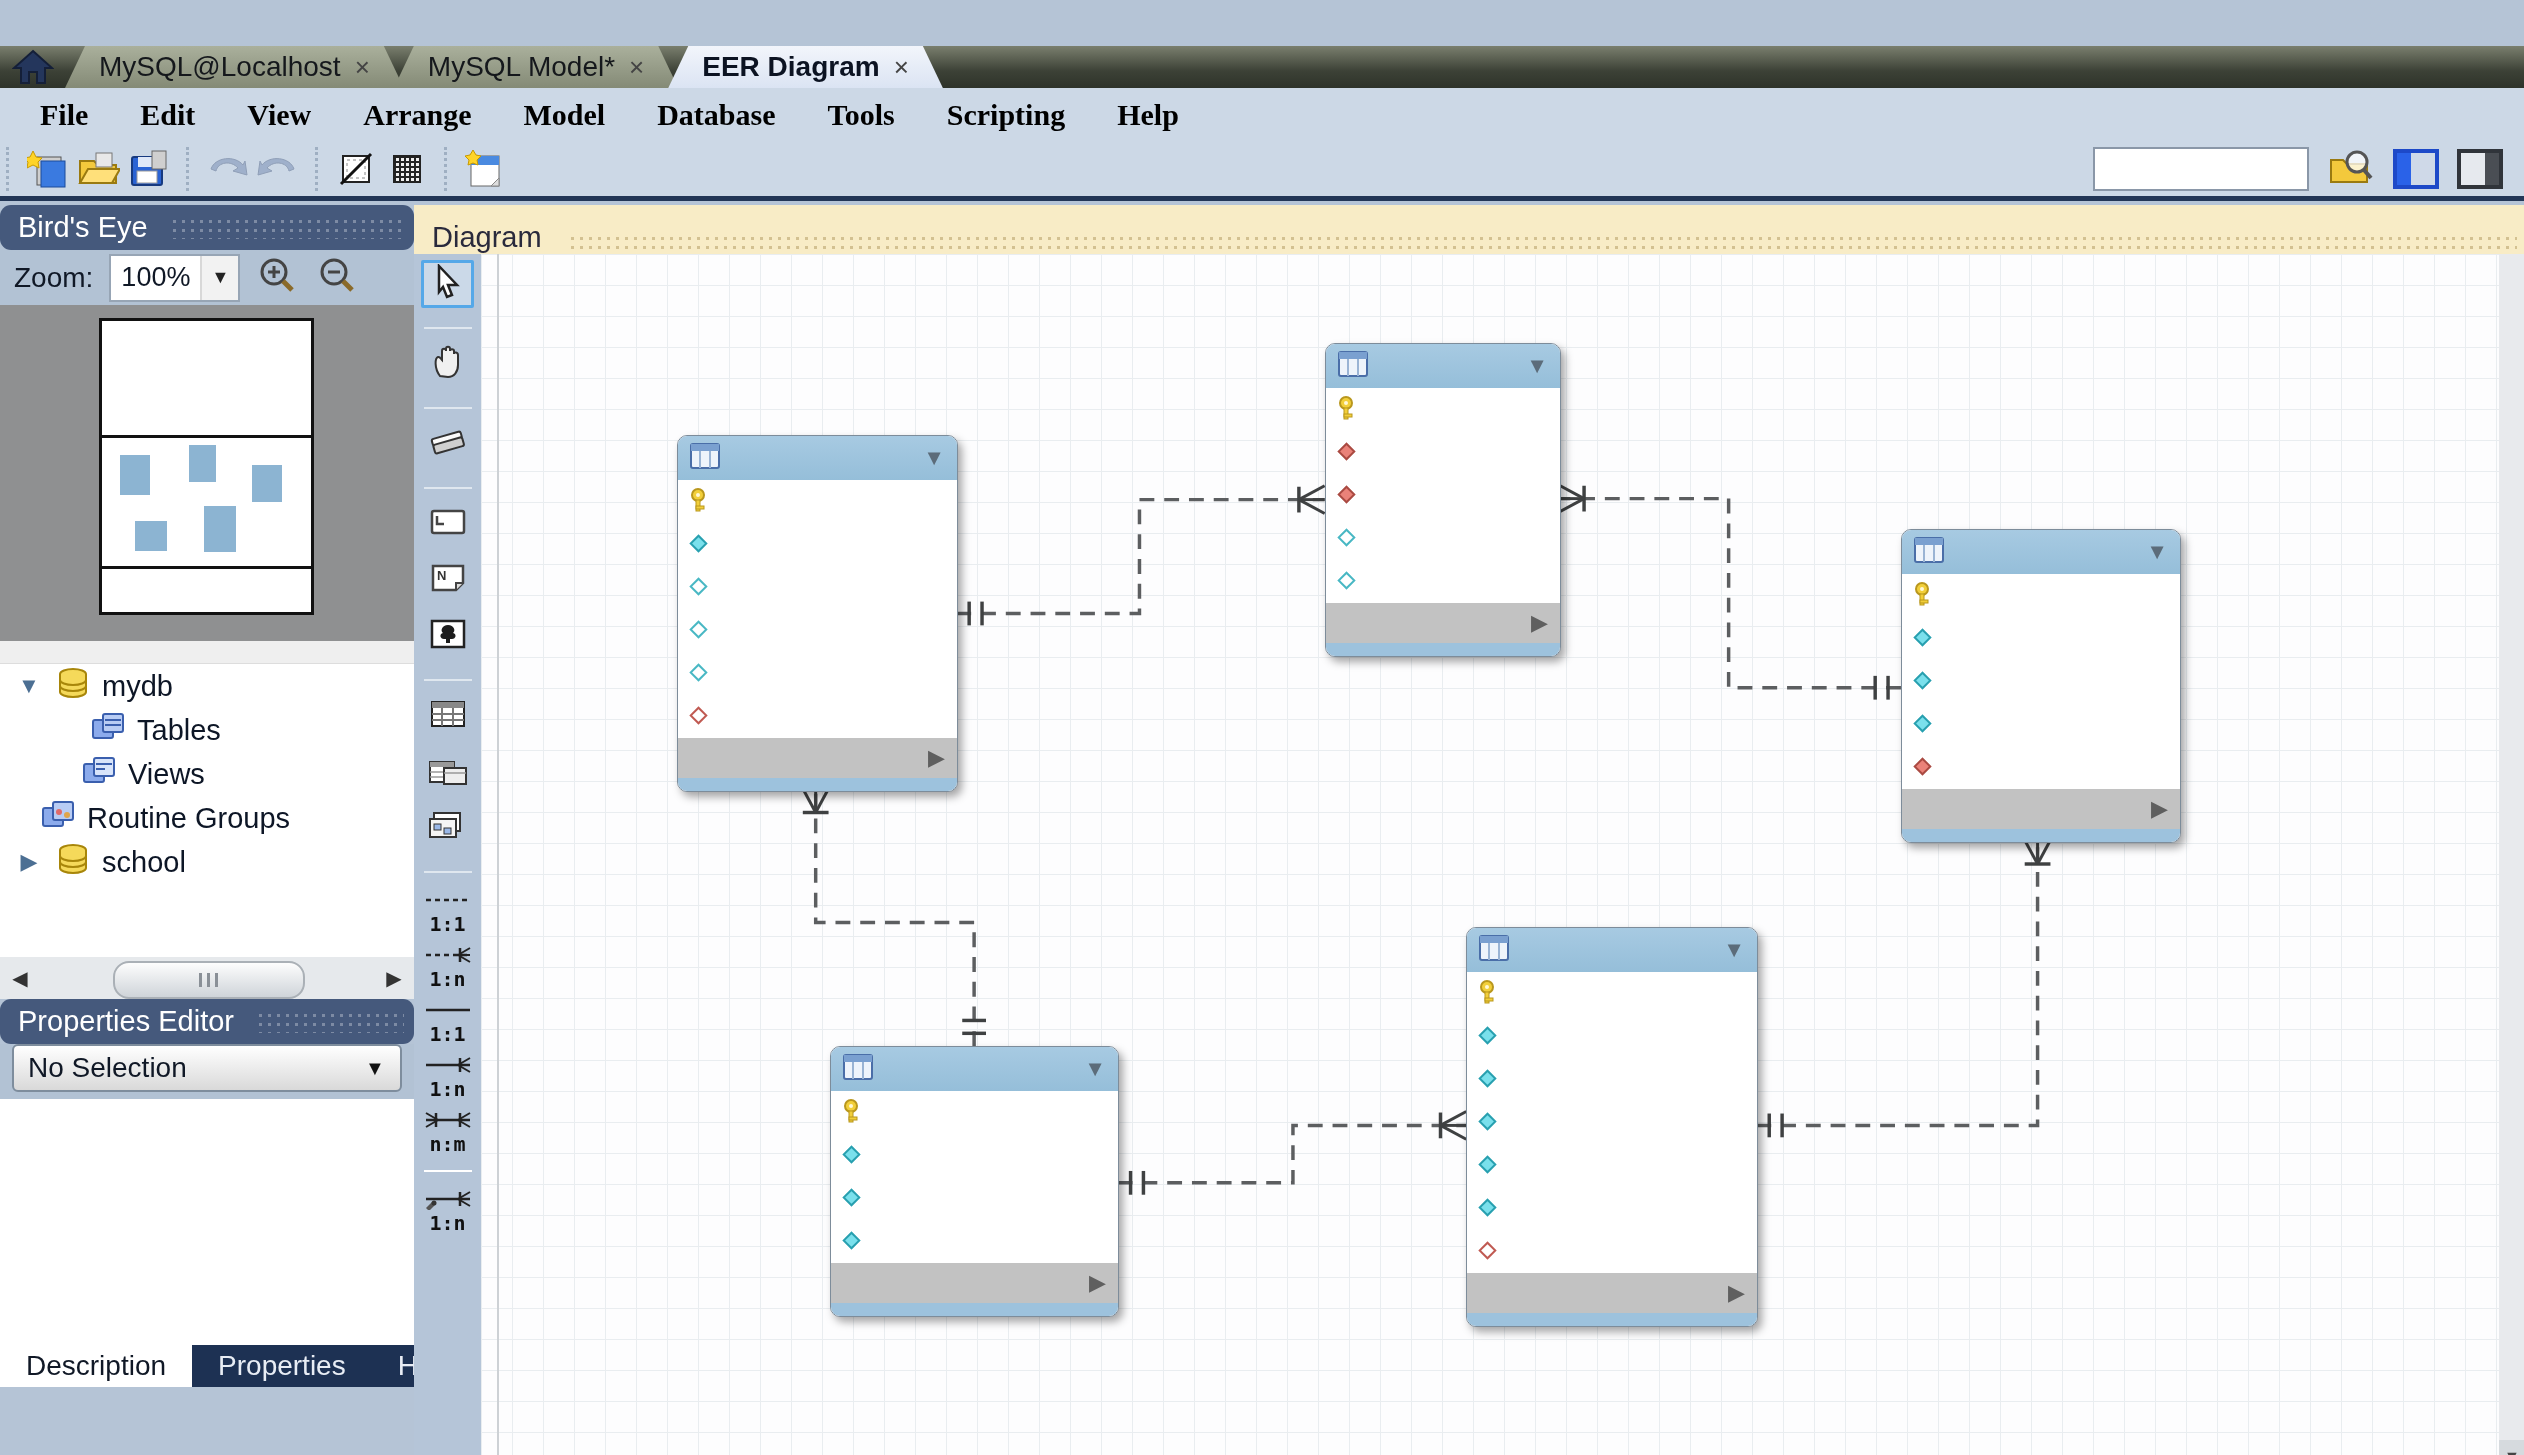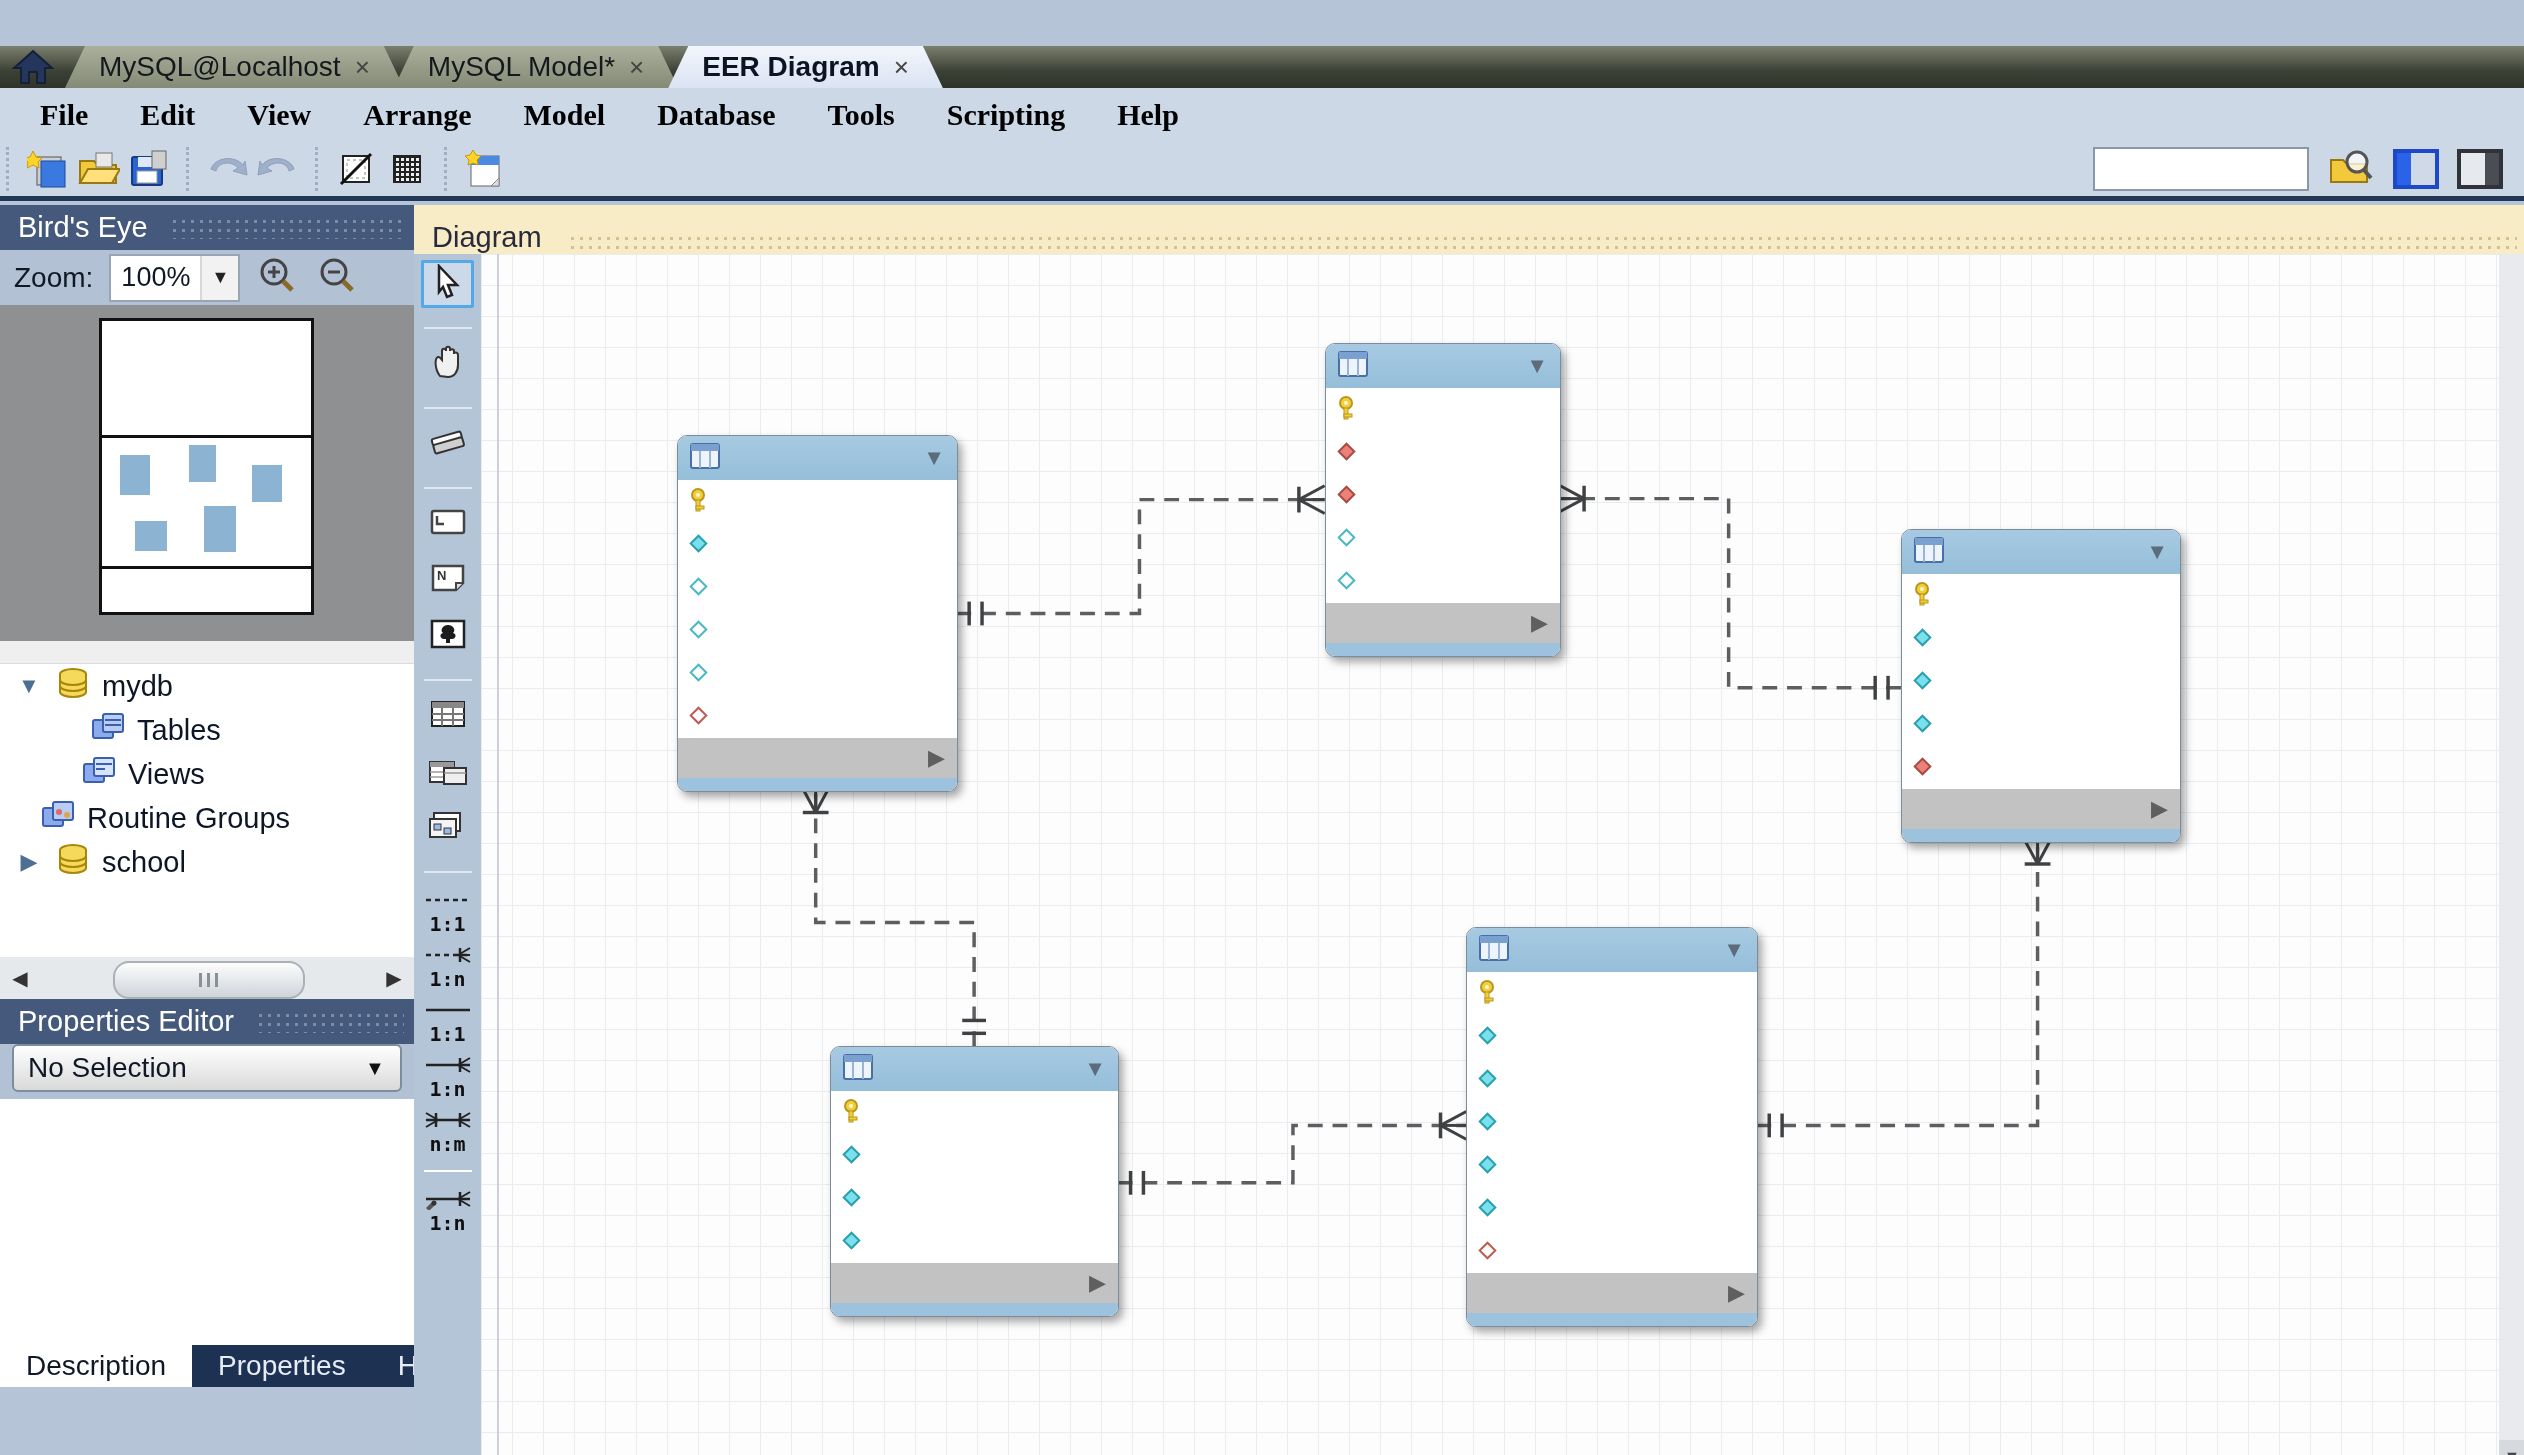--- a/index.html
+++ b/index.html
@@ -33,21 +33,21 @@
   #toolbar-right{margin-left:auto;display:flex;align-items:center;gap:18px;padding-right:22px;}
   #search-input{width:196px;height:40px;border:2px solid #8a97a8;background:#fff;font-size:26px;padding:0 8px;}
   .tgl{width:46px;height:40px;box-sizing:border-box;}
   .tgl.left{border:4px solid #1d49c8;background:linear-gradient(to right,#2a62e8 0 38%,#cfd9e8 38%);}
   .tgl.right{border:4px solid #30343a;background:linear-gradient(to right,#e6e9ee 0 62%,#4a4e54 62%);}
 
   
   #content{position:absolute;left:0;top:159px;width:2525px;height:1268px;}
   #sidebar{position:absolute;left:0;top:0;width:414px;height:1268px;background:#b5c4d6;}
   .sec-header{height:45px;background:#45597c;color:#fff;font-size:29px;display:flex;align-items:center;
-    padding-left:18px;gap:22px;}
+    padding-left:18px;gap:22px;border-radius:11px;}
   .sec-header .dots{flex:1;height:22px;margin-right:10px;
     background-image:radial-gradient(rgba(255,255,255,.30) 24%,transparent 25%);background-size:9px 9px;}
 
   #zoom-row{height:55px;background:#b2c2d4;display:flex;align-items:center;gap:16px;padding-left:14px;}
   #zoom-label{font-size:28px;color:#101826;}
   #zoom-combo{width:127px;height:44px;background:#fff;border:2px solid #97a5b5;display:flex;align-items:center;}
   #zoom-combo .val{flex:1;font-size:27px;padding-left:10px;color:#101826;}
   #zoom-combo .arrow-box{width:36px;height:100%;background:#f2f2f2;display:flex;align-items:center;justify-content:center;
     font-size:18px;color:#222;border-left:2px solid #d8d8d8;}
 

